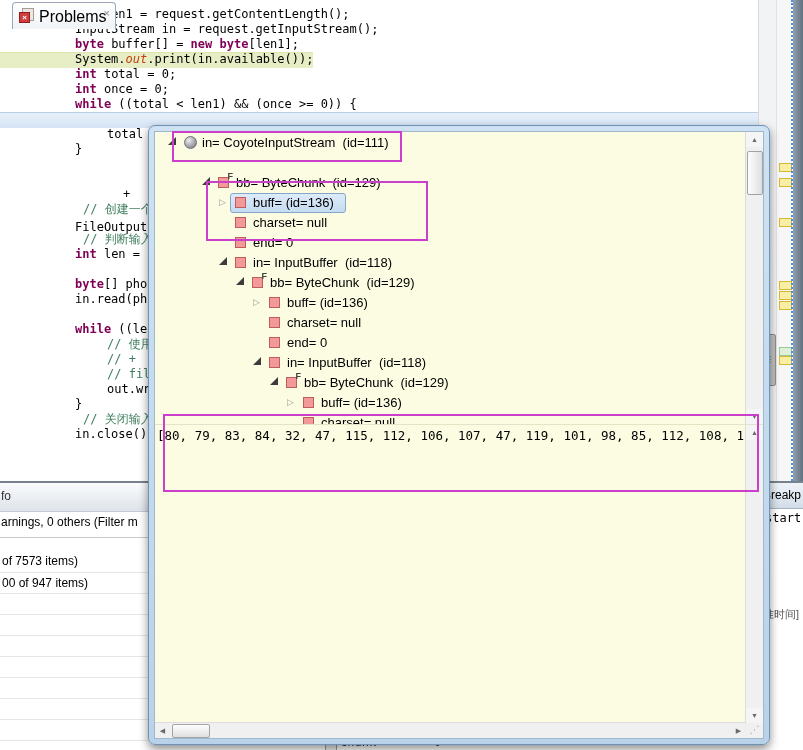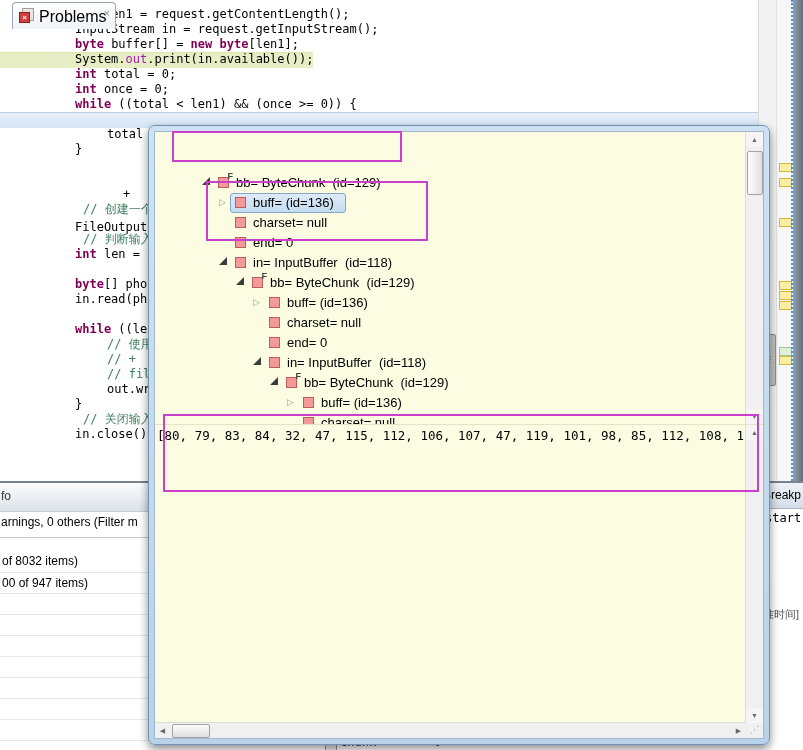--- a/index.html
+++ b/index.html
@@ -7,21 +7,21 @@
   #stage{position:absolute;left:0;top:0;width:803px;height:750px;overflow:hidden;}
   
   #editor{position:absolute;left:0;top:0;width:758px;height:481px;background:#fff;overflow:hidden;z-index:1;}
   .code-line{position:absolute;height:15px;line-height:15px;white-space:pre;
     font-family:"DejaVu Sans Mono","Liberation Mono",monospace;font-size:12px;color:#000;z-index:2;}
   .band{position:absolute;height:15px;z-index:1;}
   .band-green{background:#e7eec6;border-top:1px solid #dbe6ad;}
   .band-blue{background:linear-gradient(#e7f0fa,#d5e5f5);border-top:1px solid #b9cfe4;}
   .tk-kw{color:#7f0055;font-weight:bold;}
   .tk-cm{color:#3f7f5f;}
-  .tk-st{color:#a21caf;}
+  .tk-st{color:#c2410c;font-style:italic;}
   .tk-sel{background:#4a90e2;color:#fff;}
   
   .v-edge{position:absolute;left:758px;top:0;width:1px;height:481px;background:#d8d8d8;z-index:1;}
   #scroll-track{position:absolute;left:759px;top:0;width:17px;height:481px;background:#f1f3f5;z-index:1;}
   #ed-thumb{position:absolute;left:760px;top:334px;width:14px;height:50px;z-index:2;
     background:linear-gradient(90deg,#d9d9d9,#bfbfbf);border:1px solid #8f8f8f;border-radius:2px;}
   .thumb-grip{position:absolute;left:3px;top:21px;width:7px;height:1px;background:#8a8a8a;
     box-shadow:0 3px 0 #8a8a8a,0 6px 0 #8a8a8a;}
   #ruler{position:absolute;left:776px;top:0;width:16px;height:481px;background:#f7f7f7;border-left:1px solid #e2e2e2;z-index:1;}
   .marker{position:absolute;left:2px;width:11px;height:7px;border:1px solid #d8b830;background:#f9efa4;}
@@ -172,32 +172,37 @@
   <div id="problems-rows">
       <div class="prob-sep" style="top: 572px;"></div>
       <div class="prob-sep" style="top: 593px;"></div>
       <div class="prob-sep" style="top: 614px;"></div>
       <div class="prob-sep" style="top: 635px;"></div>
       <div class="prob-sep" style="top: 656px;"></div>
       <div class="prob-sep" style="top: 677px;"></div>
       <div class="prob-sep" style="top: 698px;"></div>
       <div class="prob-sep" style="top: 719px;"></div>
       <div class="prob-sep" style="top: 740px;"></div>
-      <div class="prob-text" style="top: 554px;">of 8032 items)</div>
+      <div class="prob-text" style="top: 554px;">of 7573 items)</div>
       <div class="prob-text" style="top: 575.5px;">00 of 947 items)</div>
     </div>
 
   <div id="sliver">
     <span class="sq"></span>
     <span class="tx">chunk--------0</span>
   </div>
 
   <div id="popup">
     <div id="popup-inner">
       <div id="tree">
+          <div class="tree-row" style="top: 0px;">
+            <span class="tr-arrow open" style="left: 13px;"></span>
+            <span class="tr-ico ic-object" style="left: 29px;"></span>
+            <span class="tr-label" style="left: 47px;">in= CoyoteInputStream  (id=111)</span>
+          </div>
           <div class="tree-row" style="top: 40px;">
             <span class="tr-arrow open" style="left: 47px;"></span>
             <span class="tr-ico ic-red ic-final" style="left: 63px;"></span>
             <span class="tr-label" style="left: 81px;">bb= ByteChunk  (id=129)</span>
           </div>
           <div class="tree-row" style="top: 60px;">
             <span class="sel-bg" style="left: 75px;"></span>
             <span class="tr-arrow" style="left: 64px;">▷</span>
             <span class="tr-ico ic-red" style="left: 80px;"></span>
             <span class="tr-label" style="left: 98px;">buff= (id=136)</span>

